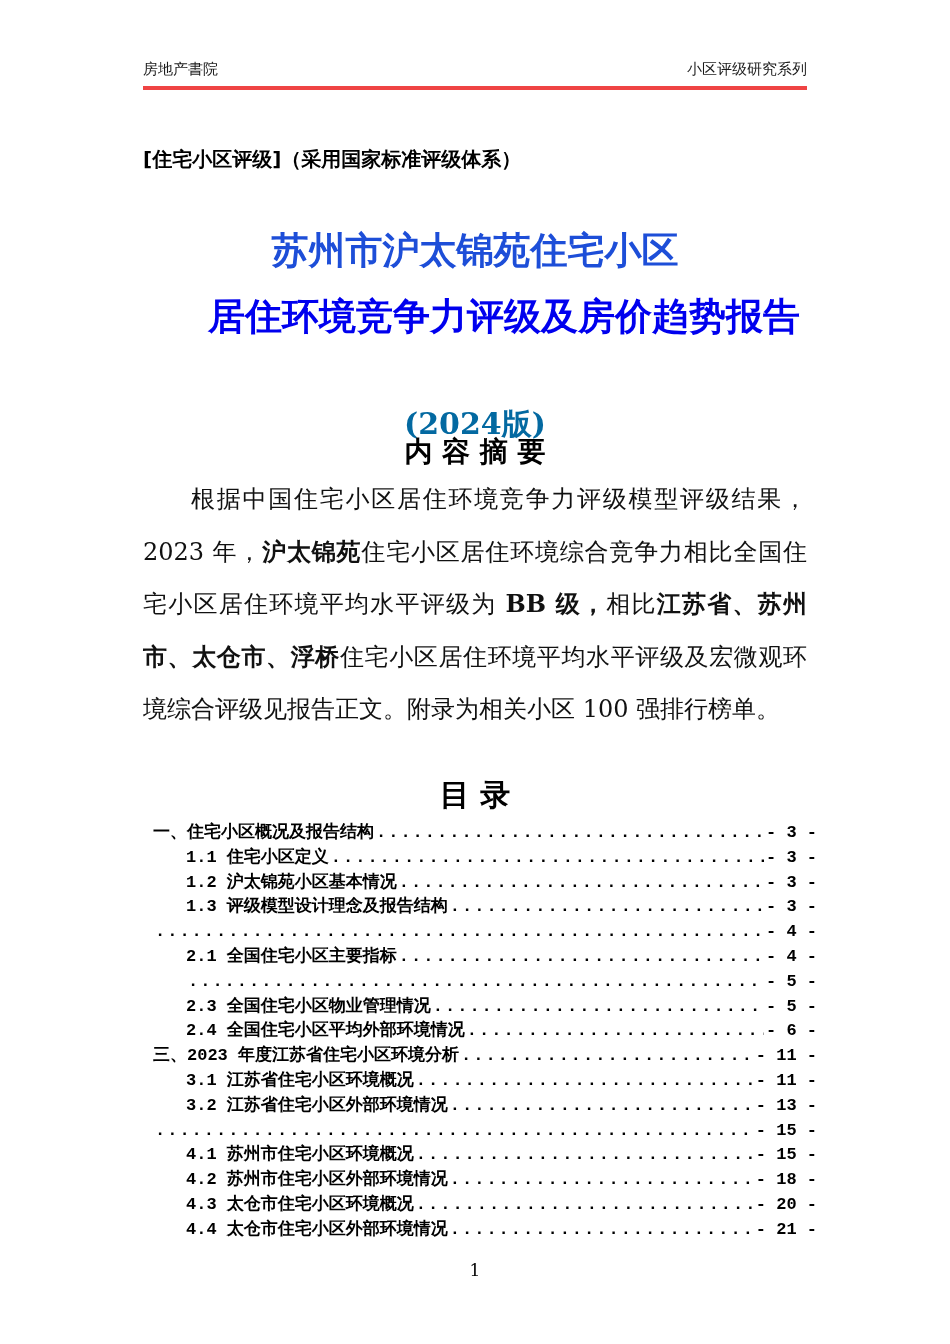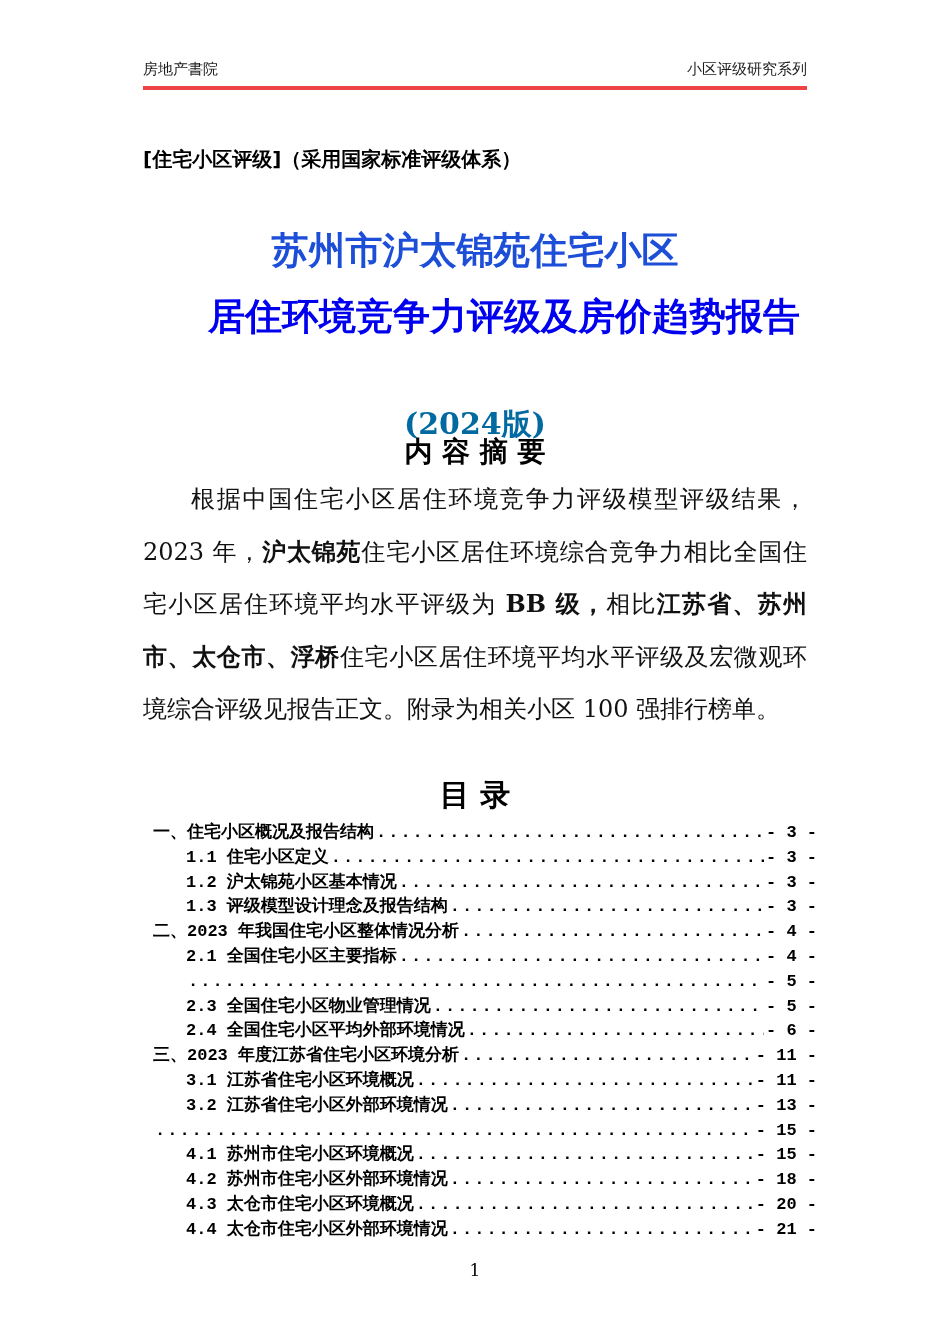--- a/index.html
+++ b/index.html
@@ -94,21 +94,20 @@
         <span class="toc-label">1.2 沪太锦苑小区基本情况</span>
         <span class="toc-leader">........................................................................................................................................................................................................</span>
         <span class="toc-page">- 3 -</span>
       </div>
       <div class="toc-row l2">
         <span class="toc-label">1.3 评级模型设计理念及报告结构</span>
         <span class="toc-leader">........................................................................................................................................................................................................</span>
         <span class="toc-page">- 3 -</span>
       </div>
       <div class="toc-row">
-        <span class="toc-label">二、2023 年我国住宅小区整体情况分析</span>
         <span class="toc-leader">........................................................................................................................................................................................................</span>
         <span class="toc-page">- 4 -</span>
       </div>
       <div class="toc-row l2">
         <span class="toc-label">2.1 全国住宅小区主要指标</span>
         <span class="toc-leader">........................................................................................................................................................................................................</span>
         <span class="toc-page">- 4 -</span>
       </div>
       <div class="toc-row l2">
         <span class="toc-leader">........................................................................................................................................................................................................</span>

